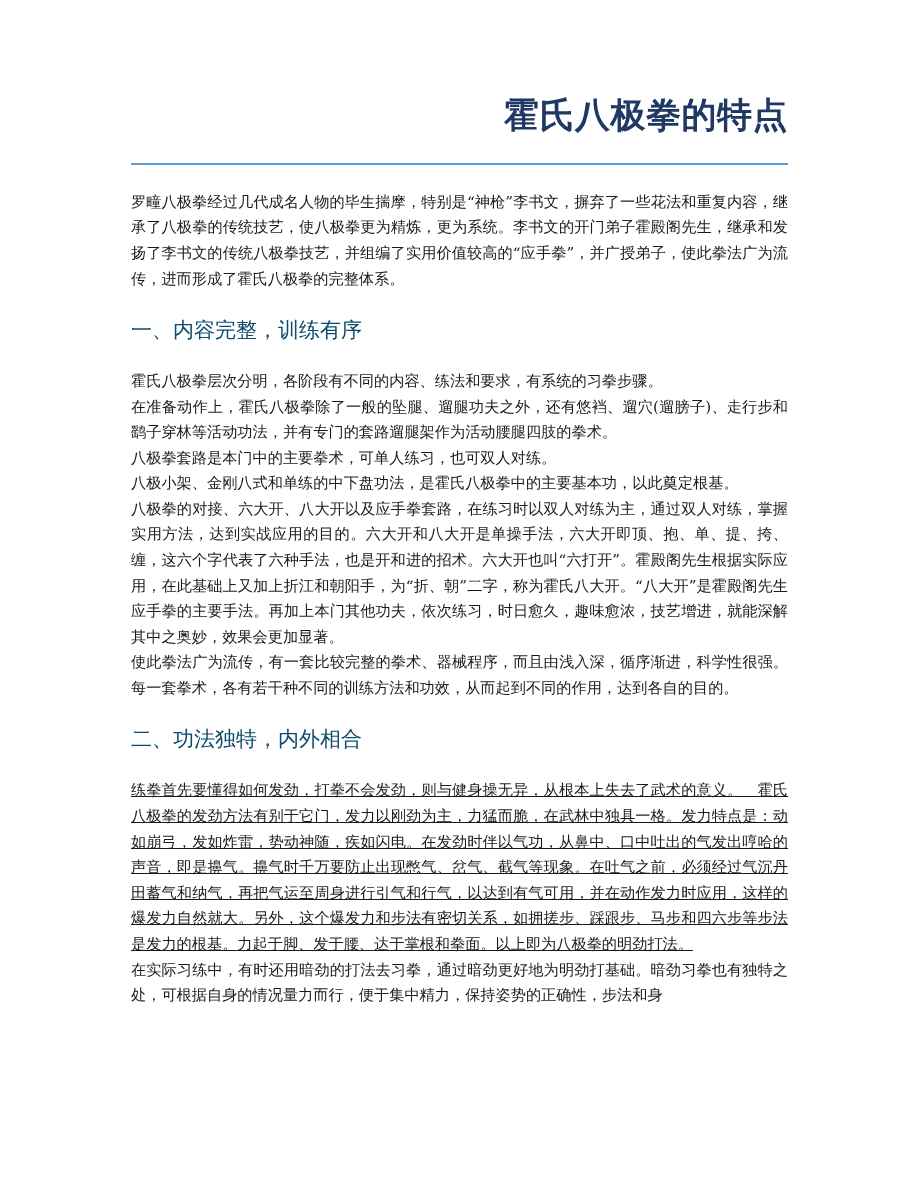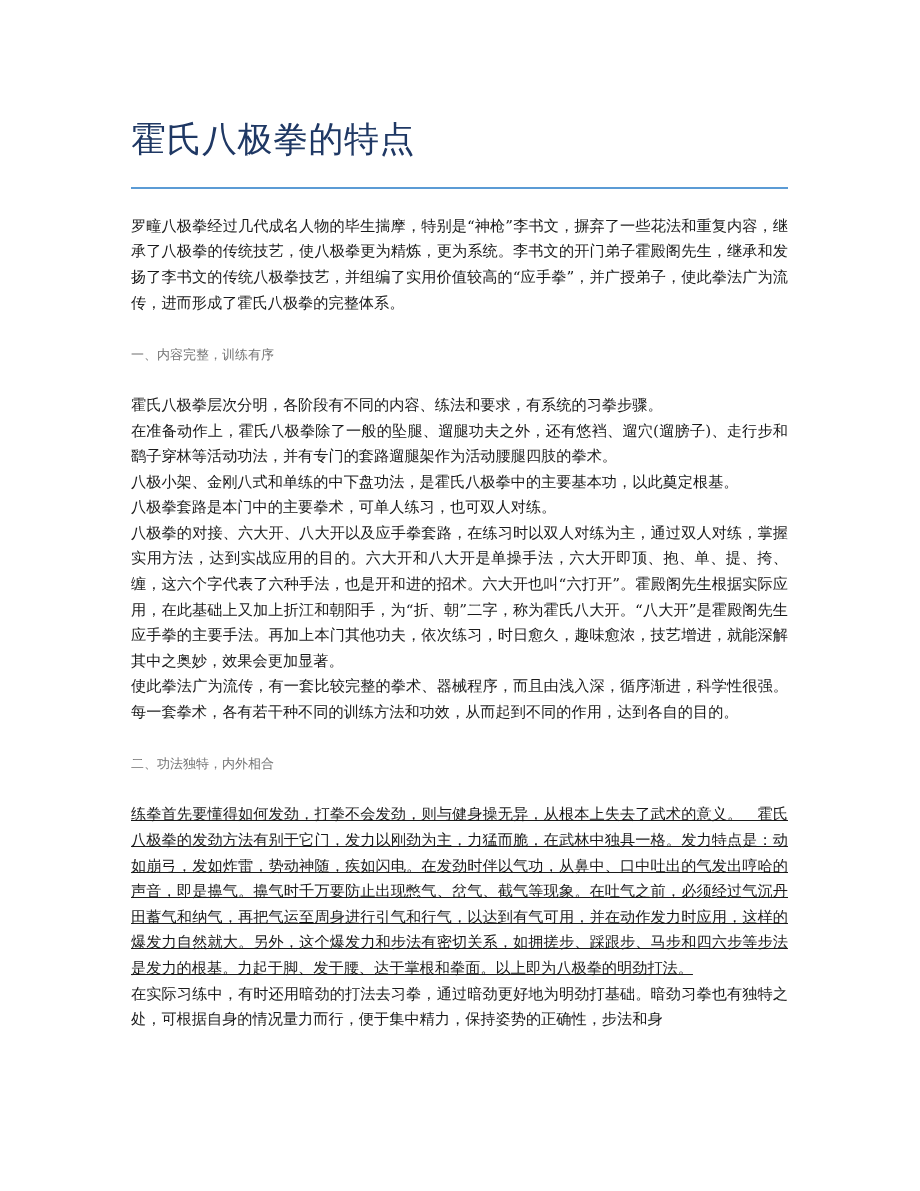--- a/index.html
+++ b/index.html
@@ -17,27 +17,27 @@
     box-sizing: border-box;
   }
   .content {
     position: absolute;
     left: 131px;
     top: 0;
     width: 657px;
   }
   .doc-title {
     font-family: "DejaVu Sans", "Liberation Sans", sans-serif;
-    font-weight: normal;
+    font-weight: bold;
     font-size: 35px;
     line-height: 1.25;
     color: #1f3864;
-    text-align: left;
+    text-align: right;
     margin: 0;
-    padding-top: 118px;
+    padding-top: 94px;
     letter-spacing: 0.5px;
   }
   .title-rule {
     height: 0;
     border: 0;
     border-top: 2px solid #5b9bd5;
     margin: 25px 0 0 0;
     width: 100%;
   }
   .body-block {
@@ -58,23 +58,23 @@
     margin-top: 0;
   }
   .spacer-para {
     height: 25.6px;
   }
   .first-para {
     margin-top: 25px;
   }
   .heading-line {
     font-family: "DejaVu Serif", "Liberation Serif", serif;
-    font-size: 13px;
+    font-size: 21px;
     line-height: 25.6px;
-    color: #737373;
+    color: #0c4a6e;
     margin: 0;
   }
   .multiline {
     white-space: pre-wrap;
     text-decoration: underline;
   }
 </style>
 </head>
 <body>
 
@@ -90,22 +90,22 @@
       <p class="para first-para">罗疃八极拳经过几代成名人物的毕生揣摩，特别是“神枪”李书文，摒弃了一些花法和重复内容，继承了八极拳的传统技艺，使八极拳更为精炼，更为系统。李书文的开门弟子霍殿阁先生，继承和发扬了李书文的传统八极拳技艺，并组编了实用价值较高的“应手拳”，并广授弟子，使此拳法广为流传，进而形成了霍氏八极拳的完整体系。</p>
 
       <div class="spacer-para"></div>
 
       <p class="heading-line">一、内容完整，训练有序</p>
 
       <div class="spacer-para"></div>
 
       <p class="para">霍氏八极拳层次分明，各阶段有不同的内容、练法和要求，有系统的习拳步骤。</p>
       <p class="para">在准备动作上，霍氏八极拳除了一般的坠腿、遛腿功夫之外，还有悠裆、遛穴(遛膀子)、走行步和鹞子穿林等活动功法，并有专门的套路遛腿架作为活动腰腿四肢的拳术。</p>
+      <p class="para">八极拳套路是本门中的主要拳术，可单人练习，也可双人对练。</p>
       <p class="para">八极小架、金刚八式和单练的中下盘功法，是霍氏八极拳中的主要基本功，以此奠定根基。</p>
-      <p class="para">八极拳套路是本门中的主要拳术，可单人练习，也可双人对练。</p>
       <p class="para">八极拳的对接、六大开、八大开以及应手拳套路，在练习时以双人对练为主，通过双人对练，掌握实用方法，达到实战应用的目的。六大开和八大开是单操手法，六大开即顶、抱、单、提、挎、缠，这六个字代表了六种手法，也是开和进的招术。六大开也叫“六打开”。霍殿阁先生根据实际应用，在此基础上又加上折江和朝阳手，为“折、朝”二字，称为霍氏八大开。“八大开”是霍殿阁先生应手拳的主要手法。再加上本门其他功夫，依次练习，时日愈久，趣味愈浓，技艺增进，就能深解其中之奥妙，效果会更加显著。</p>
       <p class="para">使此拳法广为流传，有一套比较完整的拳术、器械程序，而且由浅入深，循序渐进，科学性很强。每一套拳术，各有若干种不同的训练方法和功效，从而起到不同的作用，达到各自的目的。</p>
 
       <div class="spacer-para"></div>
 
       <p class="heading-line">二、功法独特，内外相合</p>
 
       <div class="spacer-para"></div>
 
       <p class="para multiline">练拳首先要懂得如何发劲，打拳不会发劲，则与健身操无异，从根本上失去了武术的意义。　霍氏八极拳的发劲方法有别于它门，发力以刚劲为主，力猛而脆，在武林中独具一格。发力特点是：动如崩弓，发如炸雷，势动神随，疾如闪电。在发劲时伴以气功，从鼻中、口中吐出的气发出哼哈的声音，即是擤气。擤气时千万要防止出现憋气、岔气、截气等现象。在吐气之前，必须经过气沉丹田蓄气和纳气，再把气运至周身进行引气和行气，以达到有气可用，并在动作发力时应用，这样的爆发力自然就大。另外，这个爆发力和步法有密切关系，如拥搓步、踩跟步、马步和四六步等步法是发力的根基。力起于脚、发于腰、达于掌根和拳面。以上即为八极拳的明劲打法。</p>

